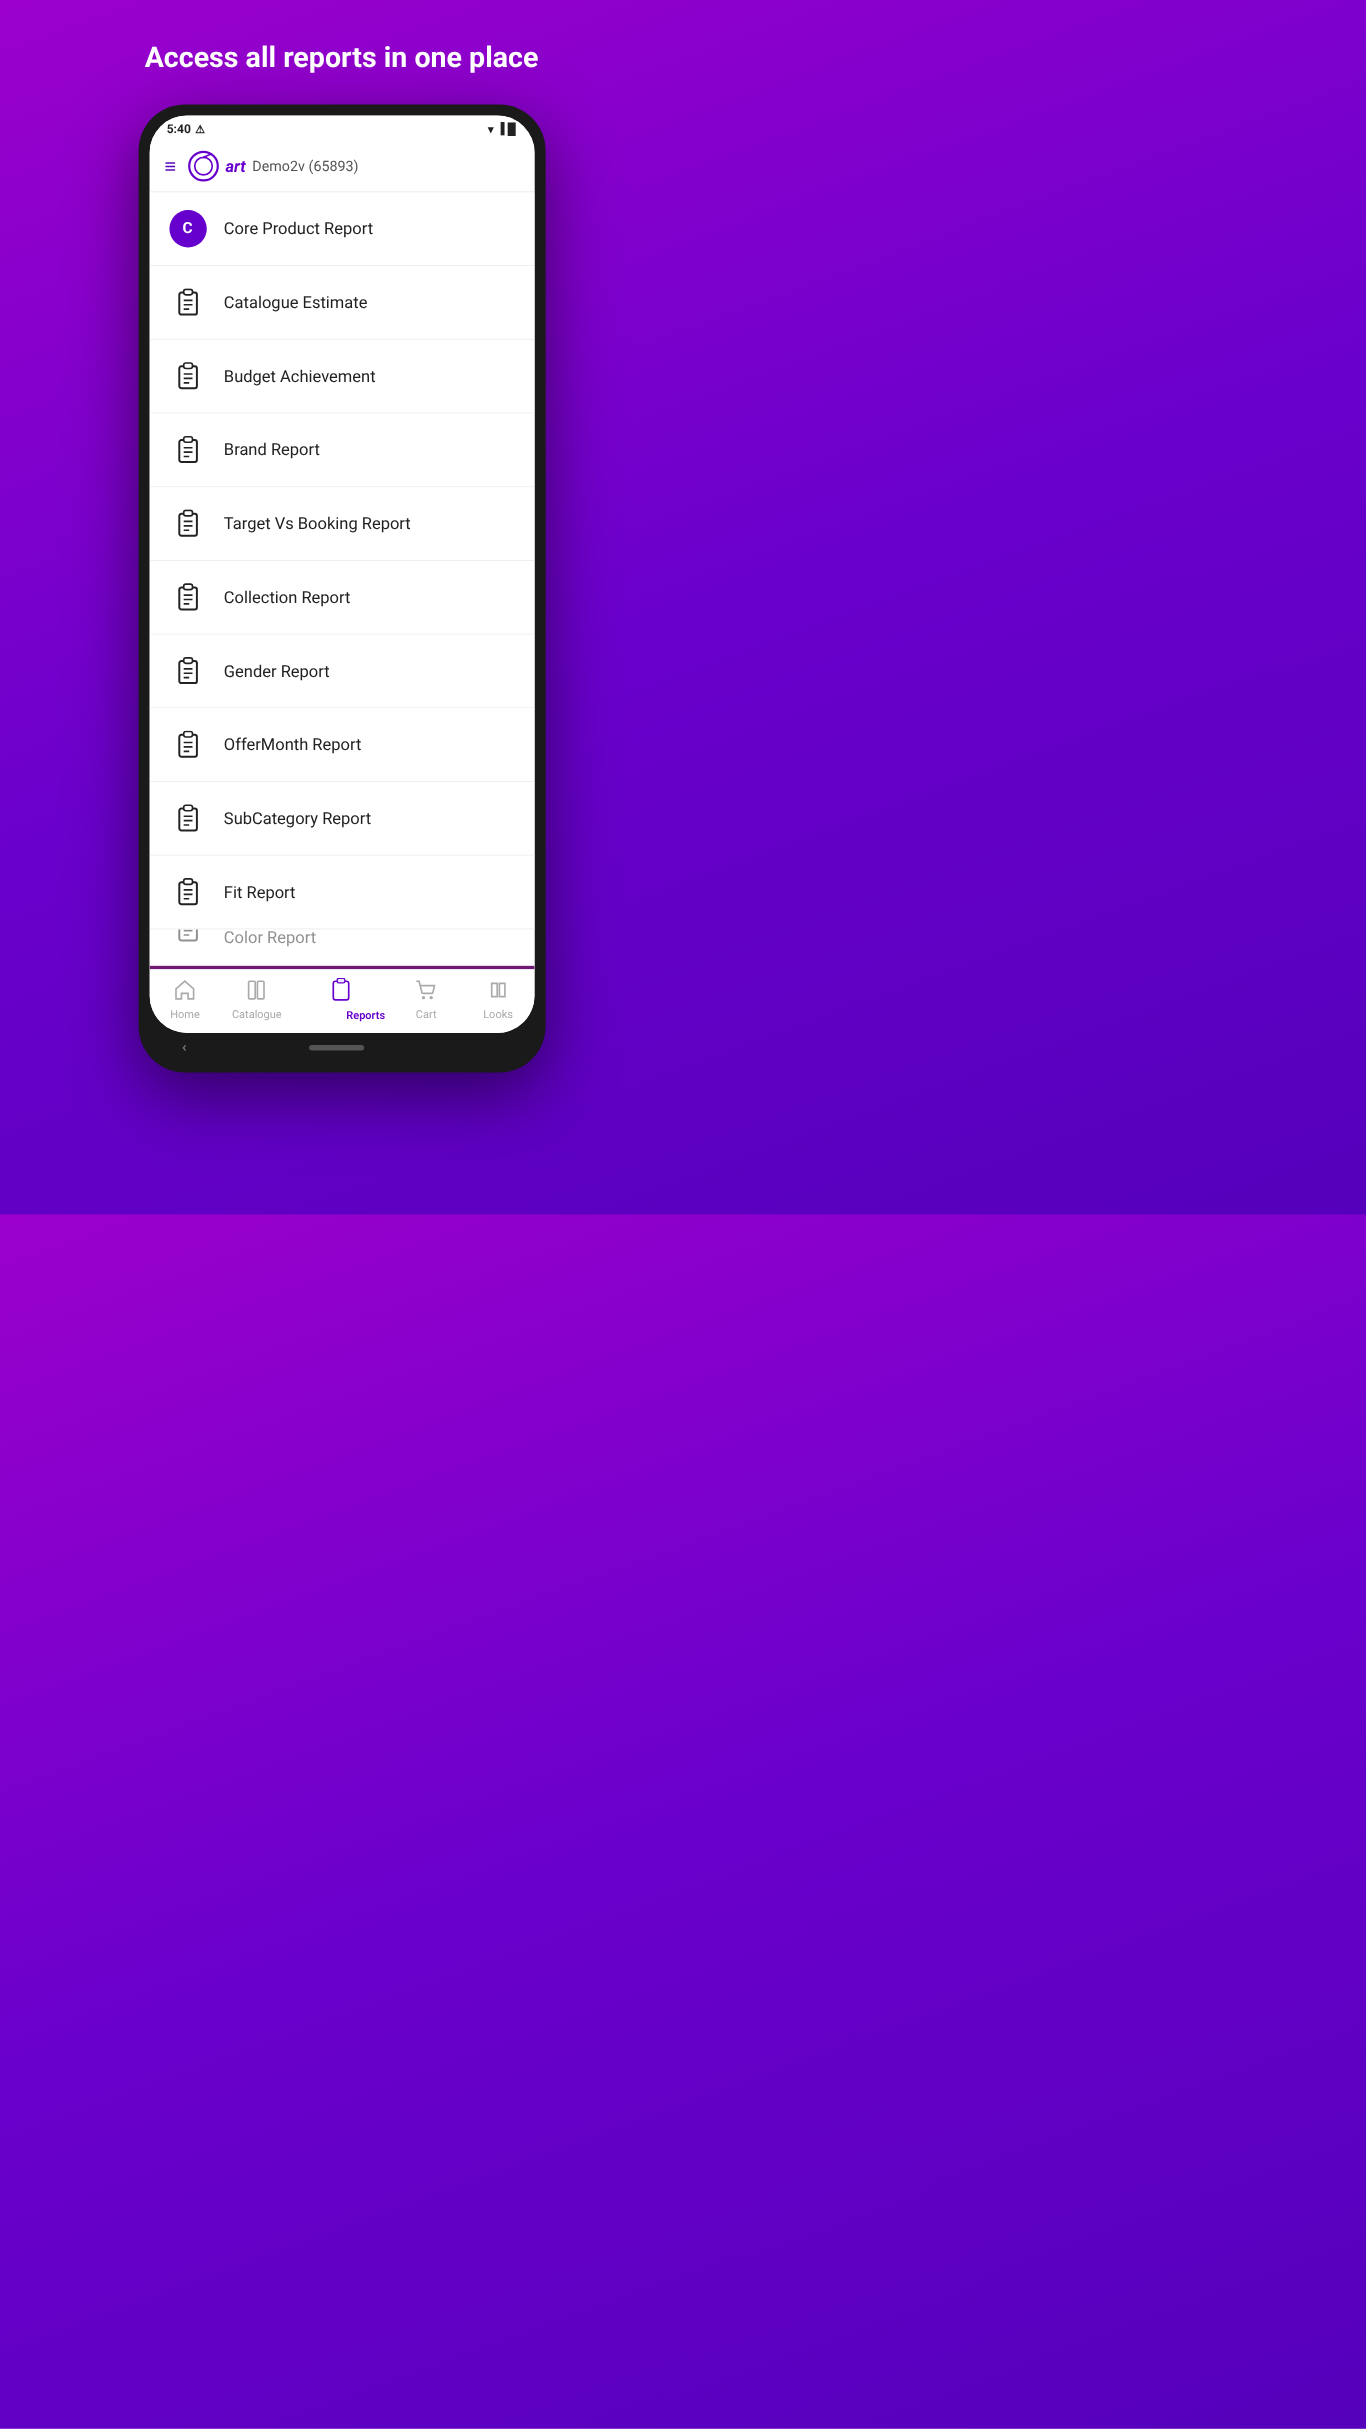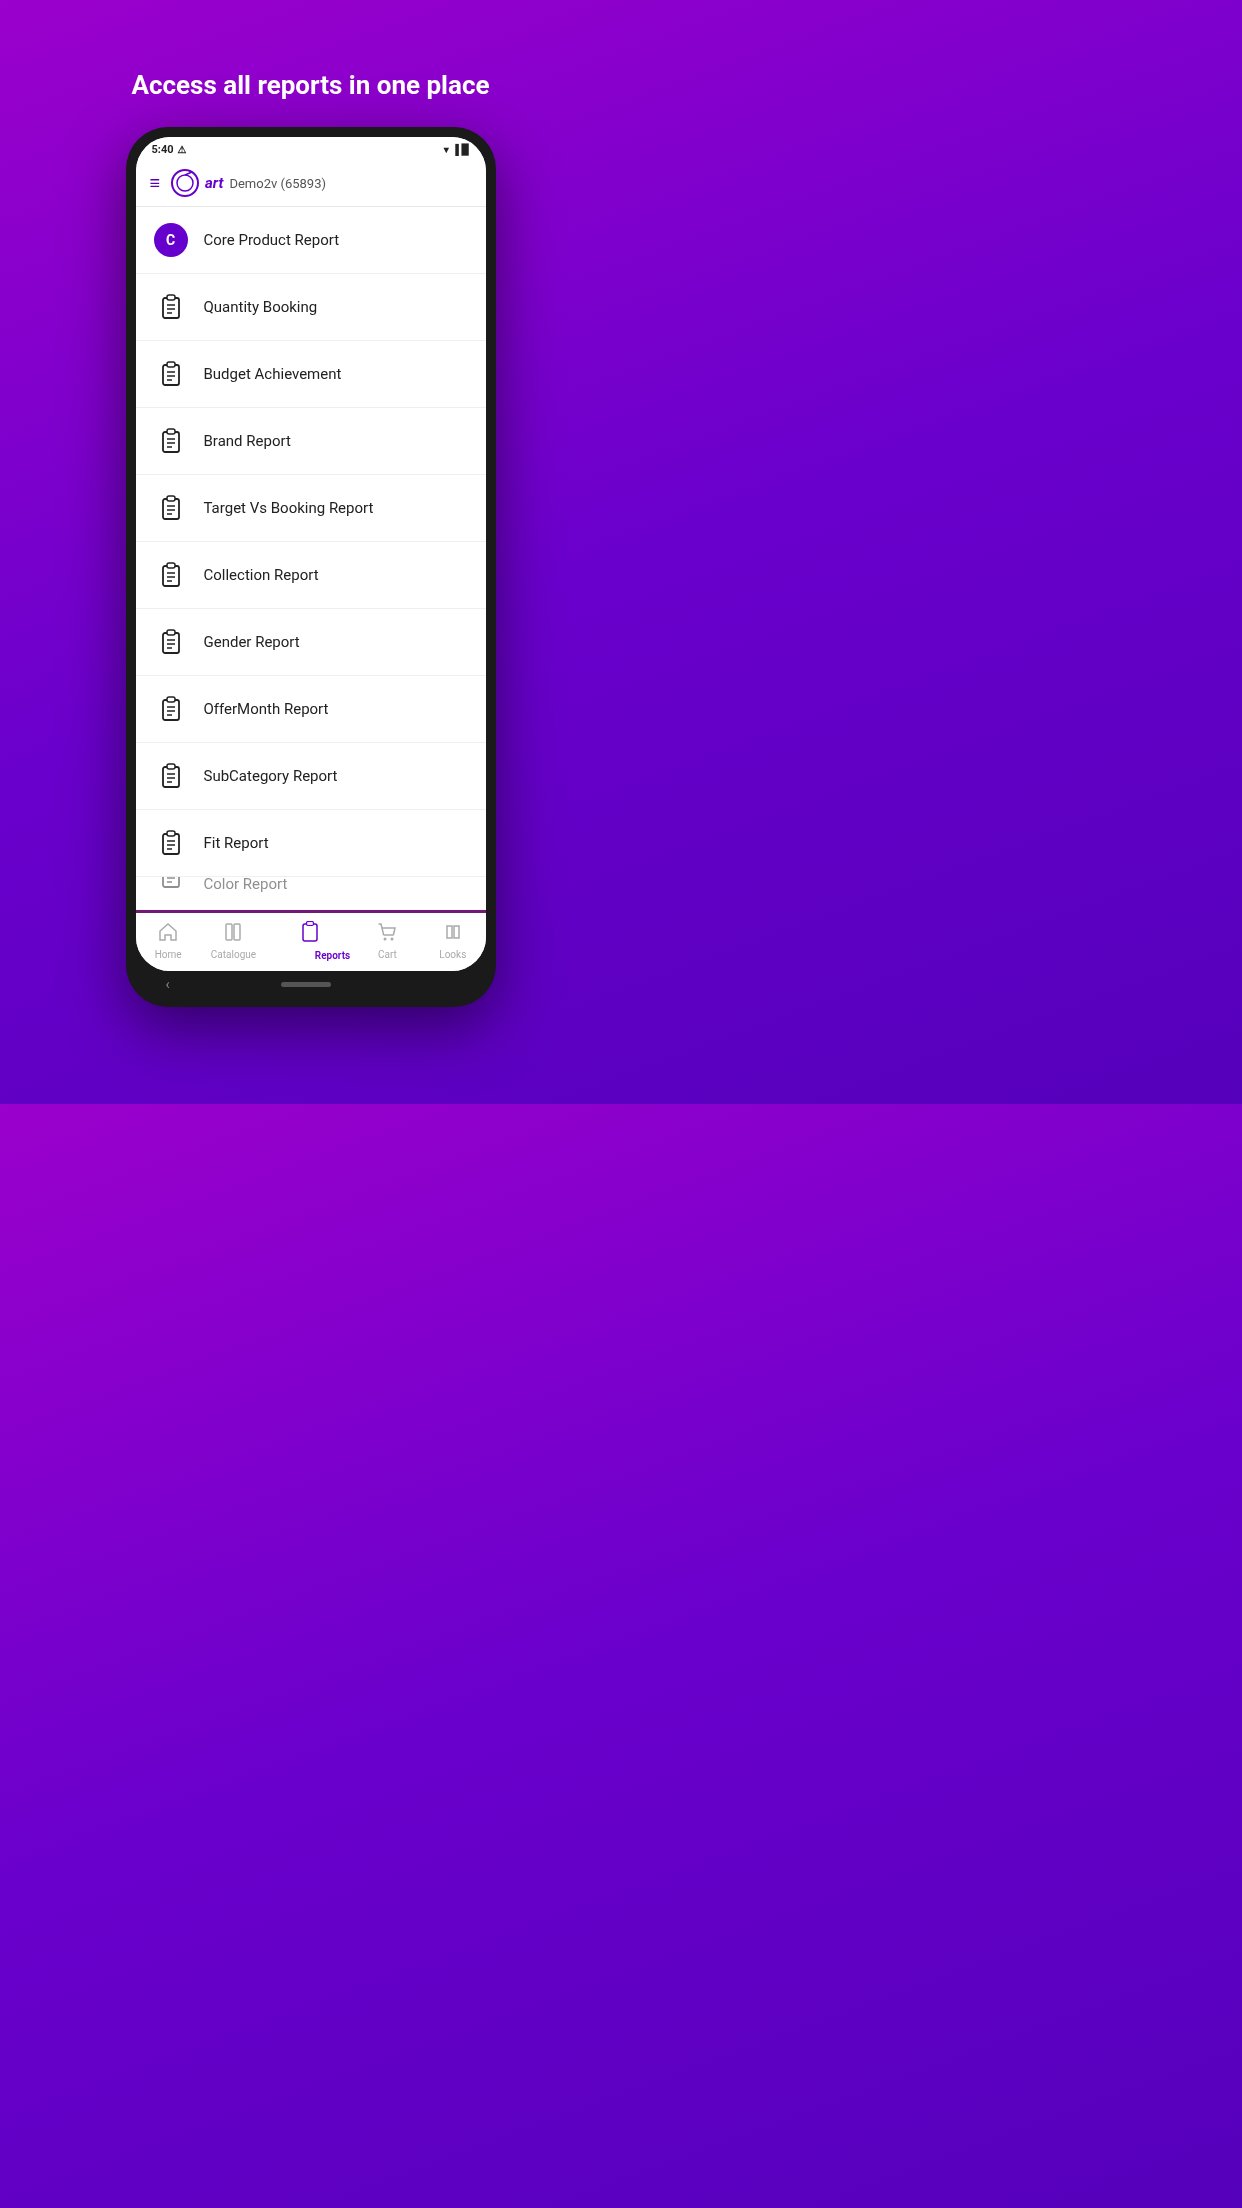--- a/index.html
+++ b/index.html
@@ -17,21 +17,20 @@
       overflow: hidden;
     }
 
     .hero-text {
       color: #fff;
       font-size: 26px;
       font-weight: 700;
       text-align: center;
       padding: 36px 60px 24px;
       line-height: 1.35;
-      margin-top: 32px;
     }
 
     
     .phone-shell {
       width: 370px;
       height: 880px;
       background: #1a1a1a;
       border-radius: 42px;
       padding: 10px;
       box-shadow: 0 20px 60px rgba(0,0,0,0.5);
@@ -246,21 +245,21 @@
         <div class="report-item">
           <div class="report-icon-clipboard">
       <svg class="clipboard-svg" viewBox="0 0 22 26" fill="none" xmlns="http://www.w3.org/2000/svg">
     <rect x="3" y="4" width="16" height="20" rx="2" stroke="#222" stroke-width="1.8" fill="none"></rect>
     <rect x="7" y="1" width="8" height="5" rx="2" stroke="#222" stroke-width="1.5" fill="#fff"></rect>
     <line x1="7" y1="11" x2="15" y2="11" stroke="#222" stroke-width="1.5"></line>
     <line x1="7" y1="15" x2="15" y2="15" stroke="#222" stroke-width="1.5"></line>
     <line x1="7" y1="19" x2="12" y2="19" stroke="#222" stroke-width="1.5"></line>
   </svg>
     </div>
-    <span class="report-label">Quantity Booking</span>
+    <span class="report-label">Catalogue Estimate</span>
         </div>
         <div class="report-item">
           <div class="report-icon-clipboard">
       <svg class="clipboard-svg" viewBox="0 0 22 26" fill="none" xmlns="http://www.w3.org/2000/svg">
     <rect x="3" y="4" width="16" height="20" rx="2" stroke="#222" stroke-width="1.8" fill="none"></rect>
     <rect x="7" y="1" width="8" height="5" rx="2" stroke="#222" stroke-width="1.5" fill="#fff"></rect>
     <line x1="7" y1="11" x2="15" y2="11" stroke="#222" stroke-width="1.5"></line>
     <line x1="7" y1="15" x2="15" y2="15" stroke="#222" stroke-width="1.5"></line>
     <line x1="7" y1="19" x2="12" y2="19" stroke="#222" stroke-width="1.5"></line>
   </svg>

